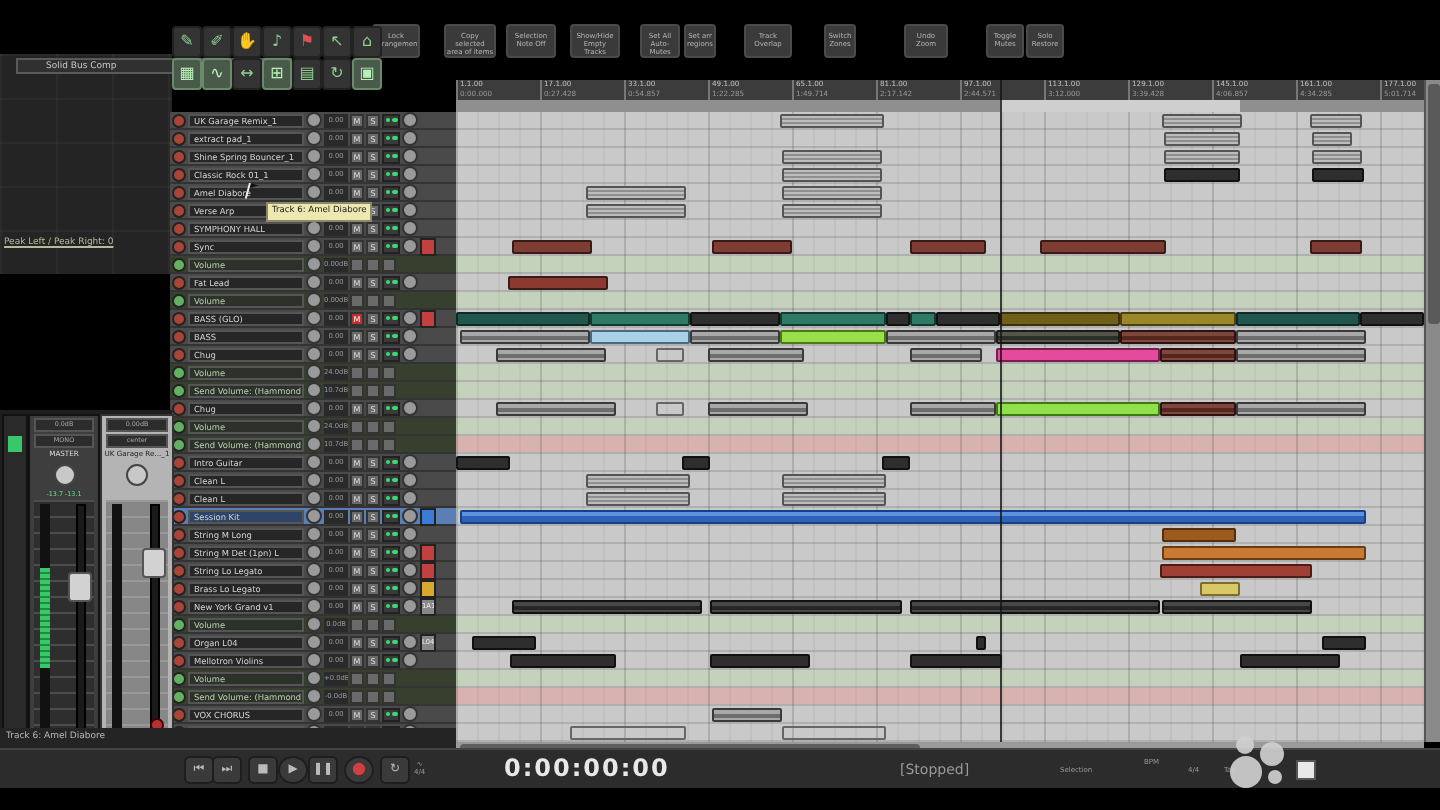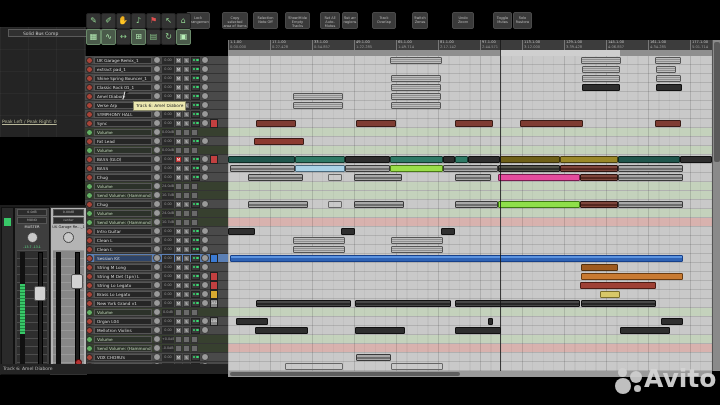--- a/index.html
+++ b/index.html
@@ -824,22 +824,41 @@
         <div class="fhandle" style="top:24px;"></div>
         <div style="position:absolute;right:2px;bottom:2px;width:5px;height:5px;border-radius:50%;background:#b43232;border:1px solid #400;"></div>
       </div>
     </div>
   </div>
 
   <div id="tooltip" class="abs">Track 6: Amel Diabore</div>
   <div id="cursor" class="abs"></div>
 
   <div id="status-line" class="abs">Track 6: Amel Diabore</div>
+  <div id="transport" class="abs">
+    <div id="transport-buttons">
+        <div class="tbtn" style="left: 92px;">⏮</div>
+        <div class="tbtn" style="left: 106px;">⏭</div>
+        <div class="tbtn" style="left: 124px;">■</div>
+        <div class="tbtn round" style="left: 139px;">▶</div>
+        <div class="tbtn" style="left: 154px;">❚❚</div>
+        <div class="tbtn round" id="t-rec" style="left: 172px;">⬤</div>
+        <div class="tbtn" style="left: 190px;">↻</div>
+      </div>
+    <div class="t-small" style="left:207px;top:5px;white-space:pre-line;text-align:center;">∿
+4/4</div>
+    <div id="t-time">0:00:00:00</div>
+    <div id="t-status">[Stopped]</div>
+    <div class="t-small" style="left:530px;top:8px;">Selection</div>
+    <div class="t-small" style="left:572px;top:4px;">BPM</div>
+    <div class="t-small" style="left:594px;top:8px;">4/4</div>
+    <div class="t-small" style="left:612px;top:8px;">Tap</div>
+    <div id="t-box"></div>
+  </div>
 
   <div id="watermark" class="abs">
     <div class="wm-circle" style="left:24px;top:6px;width:9px;height:9px;"></div>
     <div class="wm-circle" style="left:21px;top:16px;width:16px;height:16px;"></div>
     <div class="wm-circle" style="left:36px;top:9px;width:12px;height:12px;"></div>
     <div class="wm-circle" style="left:40px;top:23px;width:7px;height:7px;"></div>
-    <div id="wm-text">Avito</div>
   </div>
 
 </div>
 
 </body></html>

